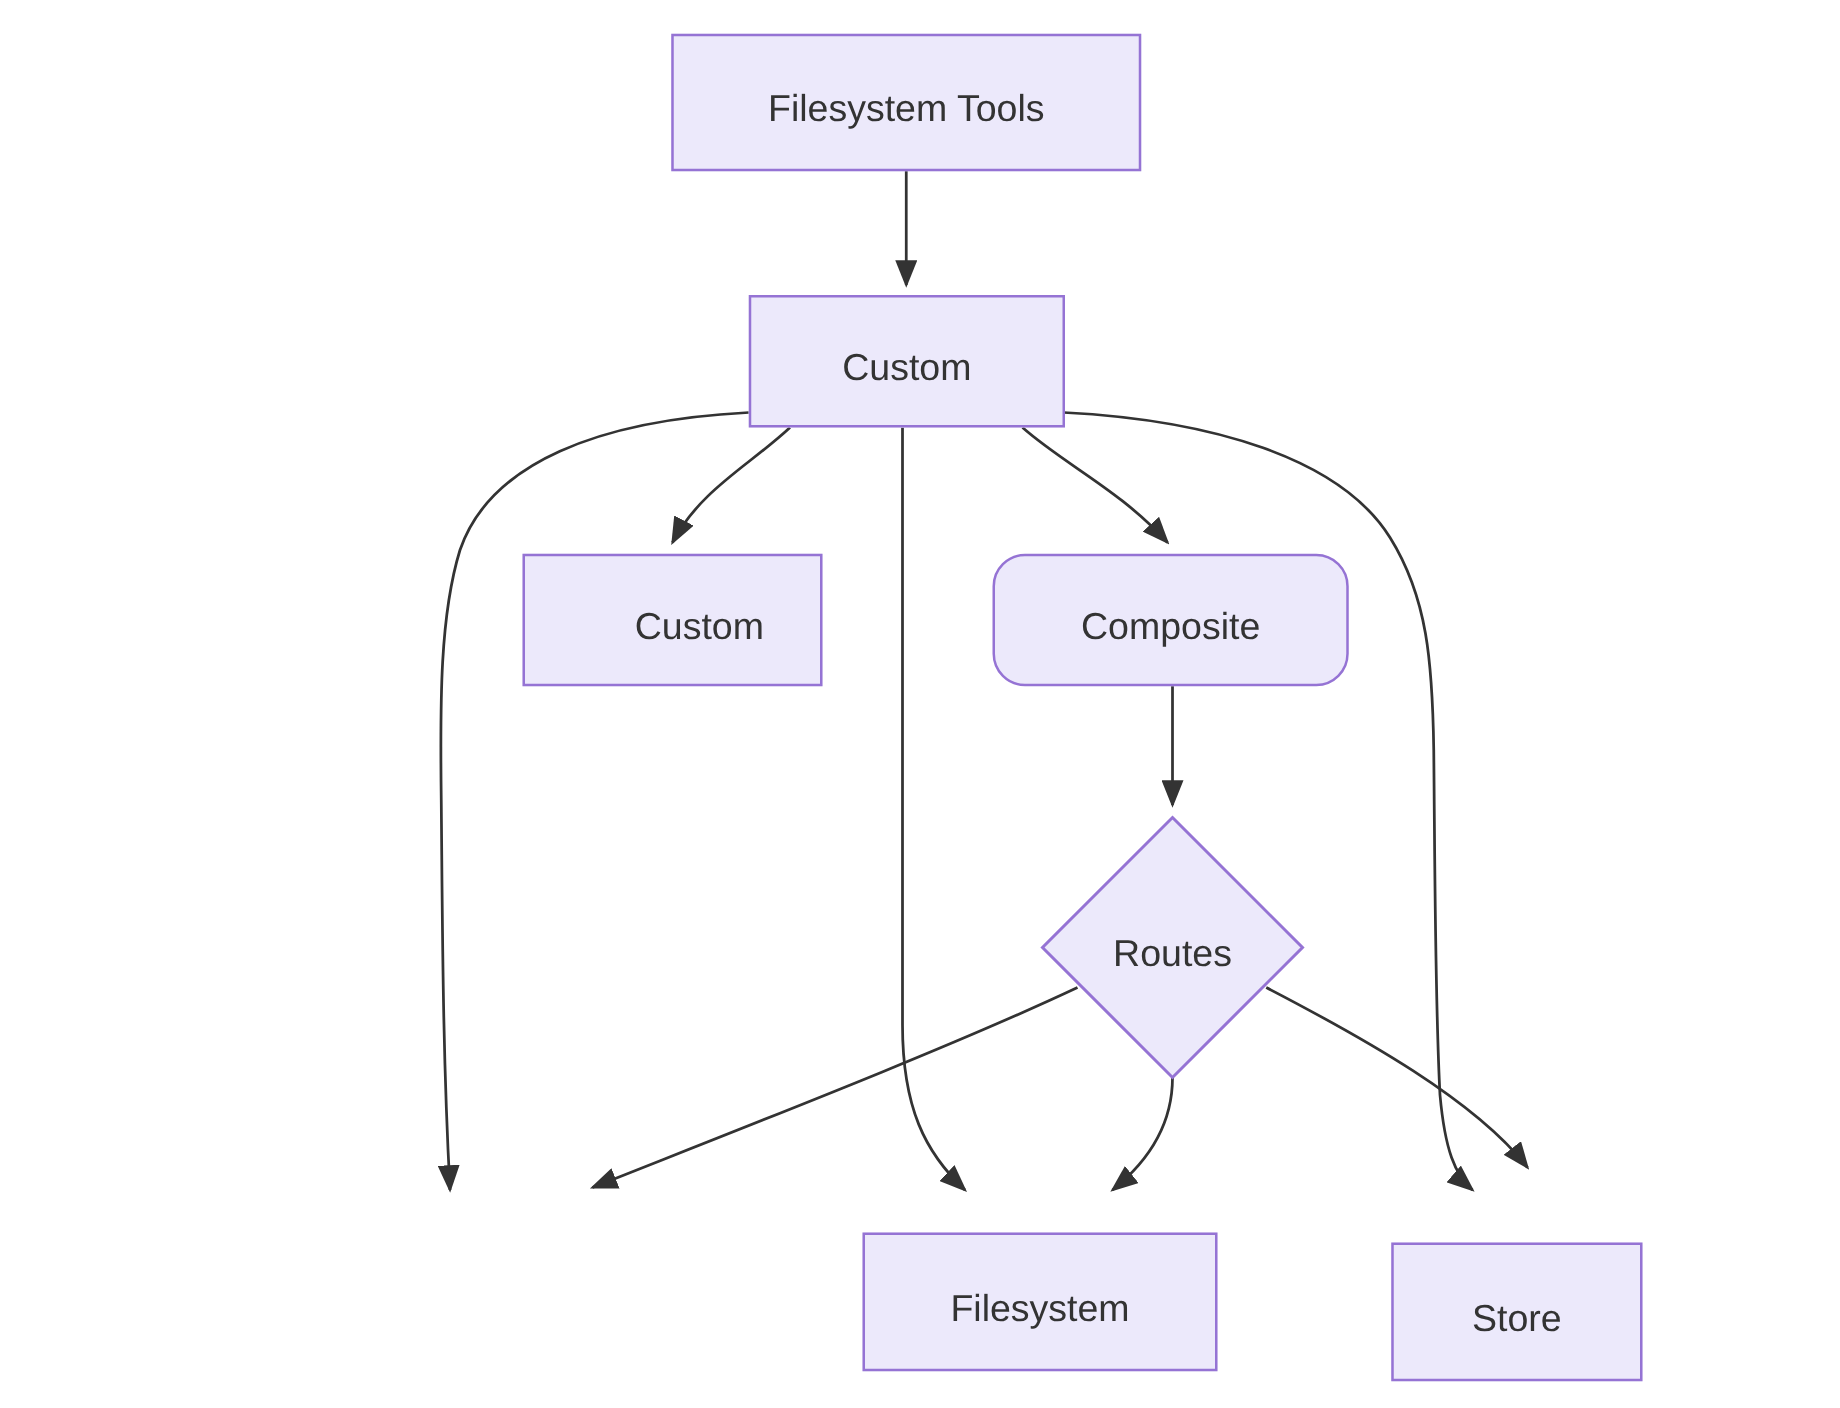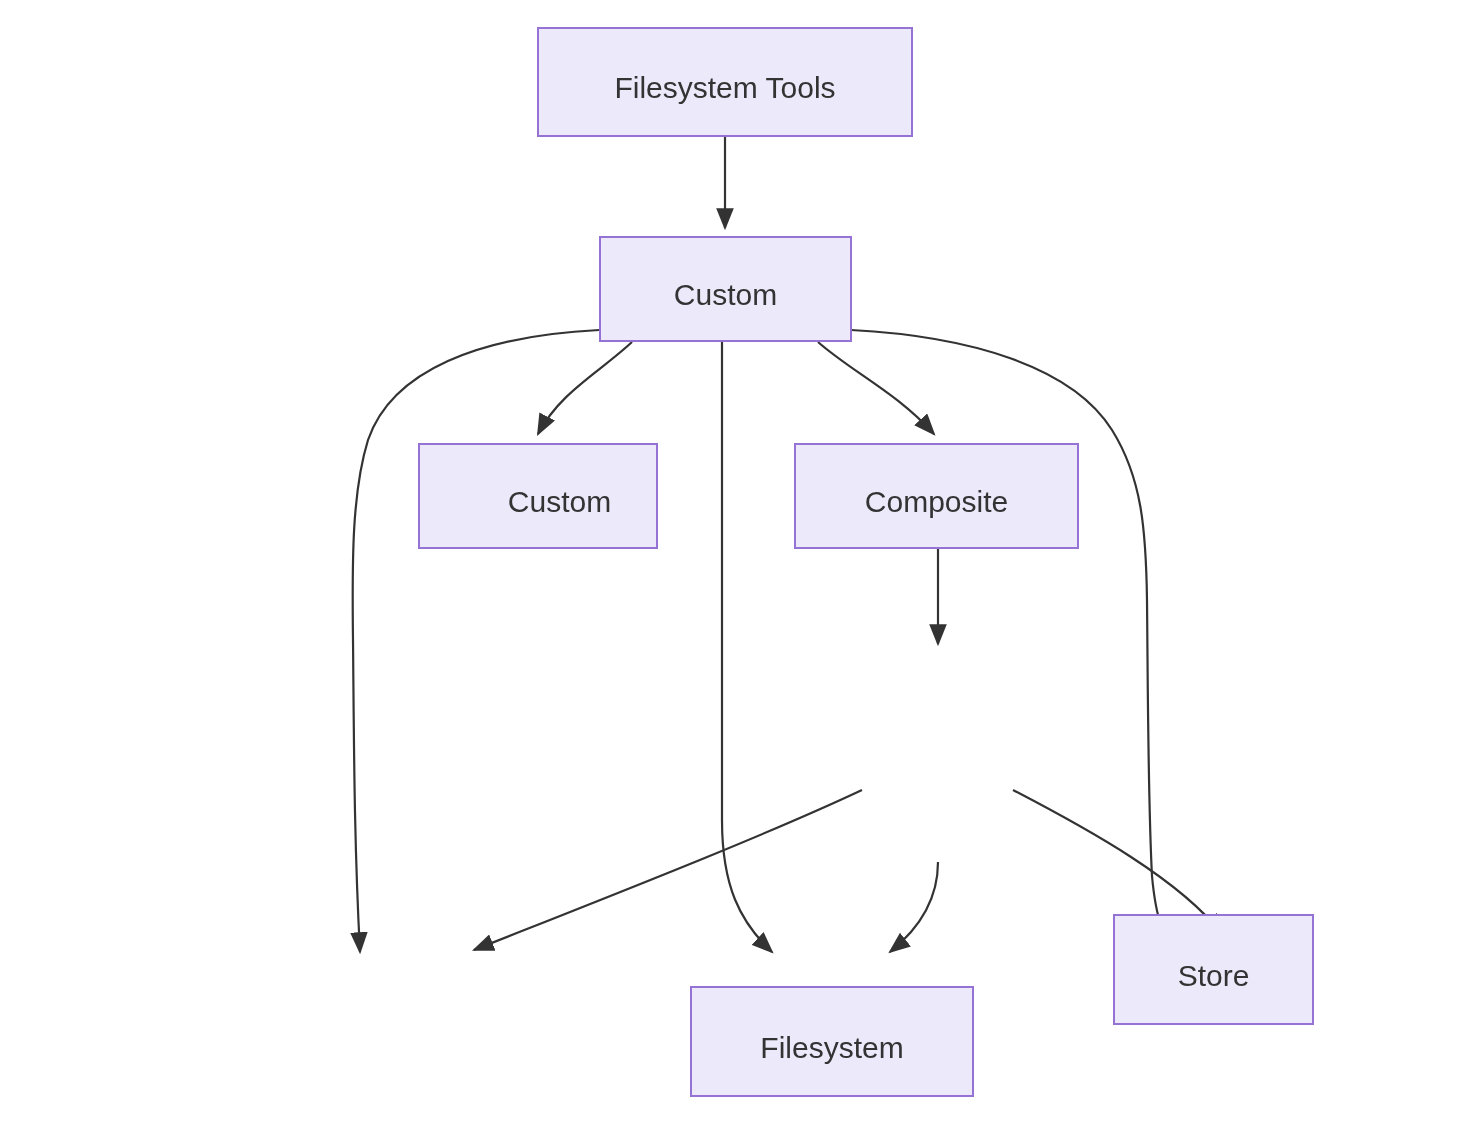--- a/index.html
+++ b/index.html
@@ -106,27 +106,33 @@
   </div>
 
   <div class="node" style="left:599px; top:236px; width:253px; height:106px;">
     <span class="node-label">Custom</span>
   </div>
 
   <div class="node" style="left:418px; top:443px; width:240px; height:106px;padding-left:43px;">
     <span class="node-label">Custom</span>
   </div>
 
-  <div class="node" style="left:794px; top:443px; width:285px; height:106px;">
+  <div class="node" style="left:794px; top:443px; width:285px; height:106px;border-radius:26px;">
     <span class="node-label">Composite</span>
   </div>
 
+  <div class="diamond" style="left:832px; top:652px; width:212px; height:212px;">
+    <svg class="diamond-shape" viewBox="0 0 212 212" xmlns="http://www.w3.org/2000/svg">
+      <polygon points="106,2 210,106 106,210 2,106" fill="#ece9fb" stroke="#9573d4" stroke-width="2.4"></polygon>
+    </svg>
+    <span class="node-label">Routes</span>
+  </div>
 
 
   <div class="node" style="left:690px; top:986px; width:284px; height:111px;">
     <span class="node-label">Filesystem</span>
   </div>
 
-  <div class="node" style="left:1113px; top:914px; width:201px; height:111px;">
+  <div class="node" style="left:1113px; top:994px; width:201px; height:111px;">
     <span class="node-label">Store</span>
   </div>
 
 </div>
 
 </body></html>

